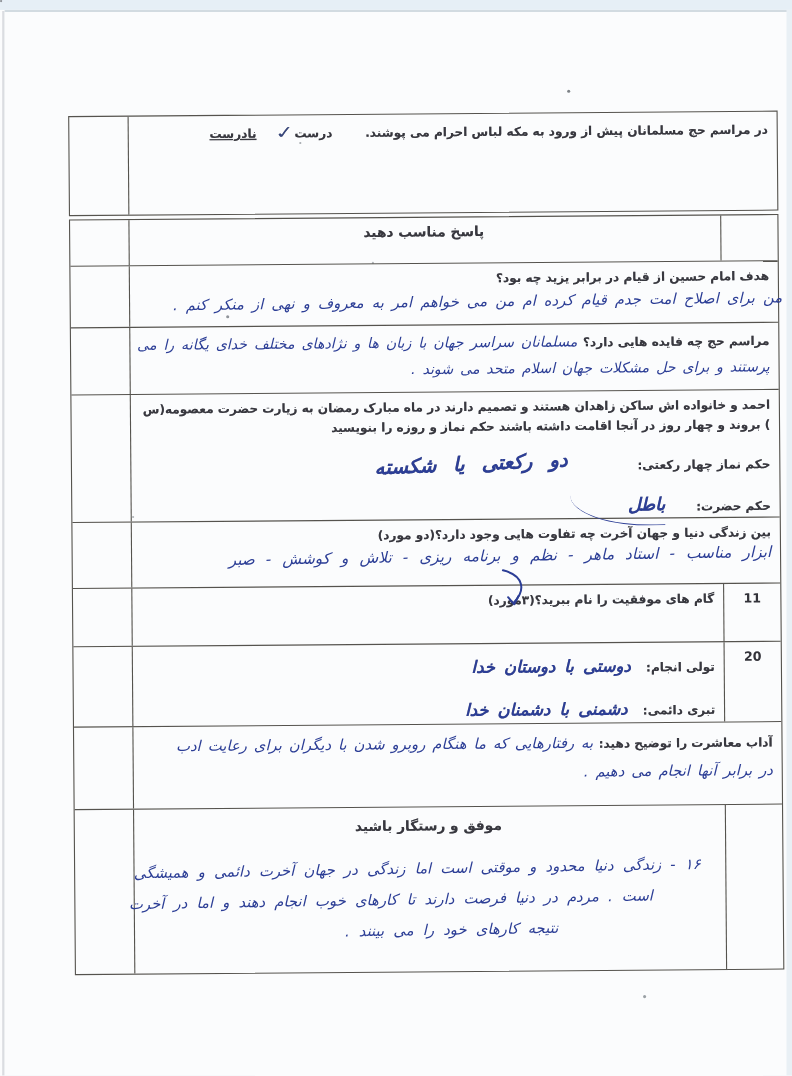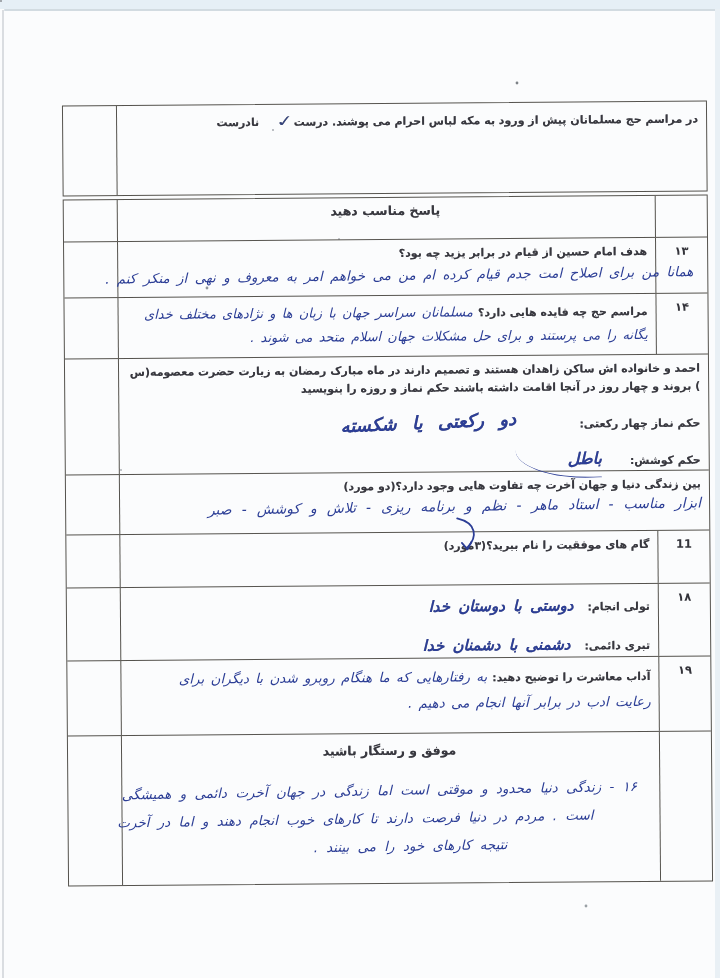--- a/index.html
+++ b/index.html
@@ -27,22 +27,22 @@
   .cell-num{width:52px;box-sizing:border-box;border-left:1.1px solid var(--border);text-align:center;
     padding-top:6px;font-weight:bold;font-size:11.5px;color:#33333a;flex:none;}
   .cell-body{flex:1;box-sizing:border-box;border-left:1.1px solid var(--border);position:relative;
     padding:5px 8px 4px 6px;min-width:0;}
   .cell-score{width:53px;flex:none;box-sizing:border-box;}
   .q{font-size:11px;font-weight:bold;color:var(--print);line-height:1.65;
     text-shadow:0 0 .4px rgba(40,40,50,.45);}
   .hw{font-style:italic;color:var(--ink);}
   .checkmark{display:inline-block;color:#36457c;font-size:14px;font-weight:bold;
     transform:rotate(-10deg) scaleX(1.5);margin:0 3px 0 2px;}
-  .opt{}
-  .opt2{margin-right:14px;}
+  .opt{margin-right:26px;}
+  .opt2{margin-right:14px;text-decoration:underline;}
   .hdr{text-align:center;font-size:12.5px;font-weight:bold;color:var(--print);padding-top:5px;
     text-shadow:0 0 .4px rgba(40,40,50,.45);}
   
   .r12{height:89px;}
   .rhdr{height:41px;}
   .r13{height:56px;}
   .r14{height:61px;}
   .r15{height:116px;}
   .r16{height:60px;}
   .r17{height:53px;}
@@ -98,49 +98,47 @@
 
     <div class="qtable">
 
       <div class="trow rhdr">
         <div class="cell-num"></div>
         <div class="cell-body hdr">پاسخ مناسب دهید</div>
         <div class="cell-score"></div>
       </div>
 
       <div class="trow r13">
-        <div class="cell-num">۱۳</div>
         <div class="cell-body">
           <div class="q">هدف امام حسین از قیام در برابر یزید چه بود؟</div>
           <div class="hw ans13">همانا من برای اصلاح امت جدم قیام کرده ام من می خواهم امر به معروف و نهی از منکر کنم .</div>
         </div>
         <div class="cell-score"></div>
       </div>
 
       <div class="trow r14">
-        <div class="cell-num">۱۴</div>
         <div class="cell-body">
           <div>
             <span class="q">مراسم حج چه فایده هایی دارد؟</span>
             <span class="hw ans14">مسلمانان سراسر جهان با زبان ها و نژادهای مختلف خدای یگانه را می پرستند و برای حل مشکلات جهان اسلام متحد می شوند .</span>
           </div>
         </div>
         <div class="cell-score"></div>
       </div>
 
       <div class="trow r15">
         <div class="cell-body">
           <span class="q q15line">احمد و خانواده اش ساکن زاهدان هستند و تصمیم دارند در ماه مبارک رمضان به زیارت حضرت معصومه(س</span>
           <span class="q q15line">) بروند و چهار روز در آنجا اقامت داشته باشند حکم نماز و روزه را بنویسید</span>
           <div class="q lbl15">
             <span>حکم نماز چهار رکعتی:</span>
             <span class="hw big-ans">دو رکعتی یا شکسته</span>
           </div>
           <div class="q lbl15">
-            <span>حکم کوشش:</span>
+            <span>حکم حضرت:</span>
             <span class="hw ans-fast">باطل</span>
           </div>
         </div>
         <div class="cell-score"></div>
       </div>
 
       <div class="trow r16">
         <div class="cell-body">
           <div class="q">بین زندگی دنیا و جهان آخرت چه تفاوت هایی وجود دارد؟(دو مورد)</div>
           <div class="hw ans16">ابزار مناسب - استاد ماهر - نظم و برنامه ریزی - تلاش و کوشش - صبر</div>
@@ -154,36 +152,35 @@
           <div class="q">گام های موفقیت را نام ببرید؟(۳مورد)</div>
           <svg class="arrow17" width="28" height="38" viewBox="0 0 28 38">
             <path d="M4 2 C 24 7, 24 21, 14 31" stroke="#2c3e96" stroke-width="1.8" fill="none" stroke-linecap="round"></path>
             <path d="M8.5 26.5 L14 33 L18 25.5" stroke="#2c3e96" stroke-width="1.8" fill="none" stroke-linecap="round" stroke-linejoin="round"></path>
           </svg>
         </div>
         <div class="cell-score"></div>
       </div>
 
       <div class="trow r18">
-        <div class="cell-num">۱۸</div>
+        <div class="cell-num">20</div>
         <div class="cell-body">
           <span class="q lbl18">
             <span>تولی انجام:</span>
             <span class="hw ans18">دوستی با دوستان خدا</span>
           </span>
           <span class="q lbl18" style="margin-top:14px;">
             <span>تبری دائمی:</span>
             <span class="hw ans18">دشمنی با دشمنان خدا</span>
           </span>
         </div>
         <div class="cell-score"></div>
       </div>
 
       <div class="trow r19">
-        <div class="cell-num">۱۹</div>
         <div class="cell-body">
           <div class="p19">
             <span class="q">آداب معاشرت را توضیح دهید:</span>
             <span class="hw ans19">به رفتارهایی که ما هنگام روبرو شدن با دیگران برای رعایت ادب در برابر آنها انجام می دهیم .</span>
           </div>
         </div>
         <div class="cell-score"></div>
       </div>
 
       <div class="trow rfoot">

